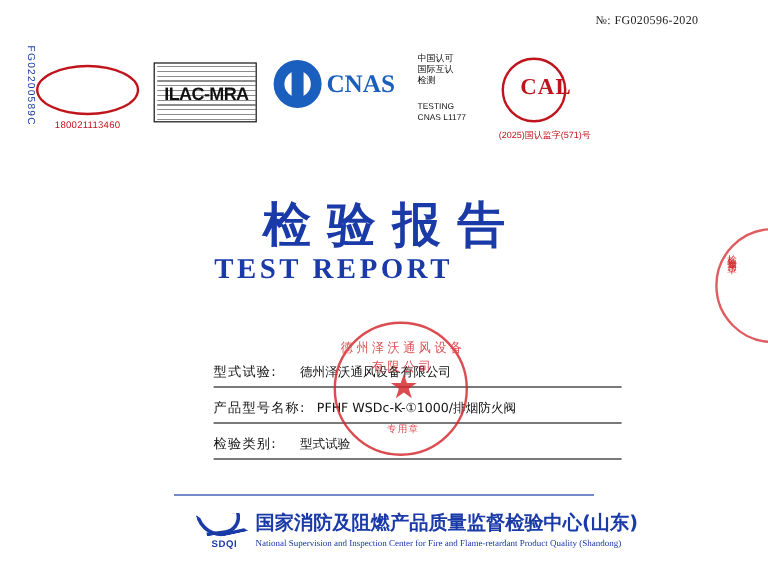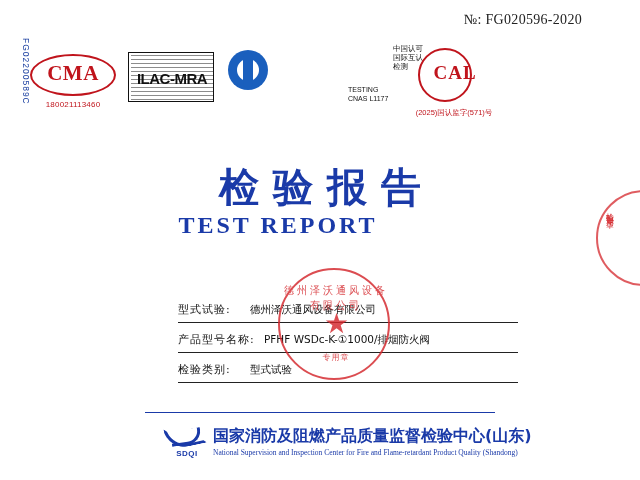--- a/index.html
+++ b/index.html
@@ -18,21 +18,21 @@
     position: absolute;
     left: 0; top: 0;
     width: 640px; height: 480px;
     background: #ffffff;
   }
   
   .report-no {
     position: absolute;
     right: 58px;
     top: 12px;
-    font-size: 14px;
+    font-size: 10px;
     color: #222;
     letter-spacing: 0.3px;
     white-space: nowrap;
     font-family: "Liberation Serif", serif;
     text-align: right;
   }
   
   .vert-code {
     position: absolute;
     left: 17px;
@@ -182,21 +182,20 @@
   
   .cnas-cn {
     position: absolute;
     left: 348px;
     top: 8px;
     width: 44px;
     font-size: 7.5px;
     line-height: 9px;
     color: #111;
     font-family: "Liberation Sans", sans-serif;
-    margin-left: 45px;
   }
   .cnas-en {
     position: absolute;
     left: 348px;
     top: 50px;
     width: 60px;
     font-size: 7px;
     line-height: 8.5px;
     color: #111;
     font-family: "Liberation Sans", sans-serif;
@@ -442,35 +441,35 @@
 <div class="page">
 
   <div class="report-no">№: FG020596-2020</div>
 
   <div class="vert-code">FG02200589C</div>
 
   <div class="marks">
 
     <div class="cma">
       <div class="cma-oval"></div>
-      <div class="cma-text">CMA</div>
       <div class="cma-num">180021113460</div>
     </div>
 
     <div class="ilac">
       <div class="ilac-box">
         <div class="ilac-stripes"></div>
         <div class="ilac-inner">
           <span class="ilac-word">ILAC-MRA</span>
         </div>
       </div>
     </div>
 
     <div class="cnas">
       <div class="cnas-logo"></div>
+      <div class="cnas-word">CNAS</div>
     </div>
 
     <div class="cnas-cn">中国认可<br>国际互认<br>检测</div>
     <div class="cnas-en">TESTING<br>CNAS L1177</div>
 
     <div class="cal">
       <div class="cal-circle"></div>
       <div class="cal-letters">CAL</div>
       <div class="cal-cap">(2025)国认监字(571)号</div>
     </div>

